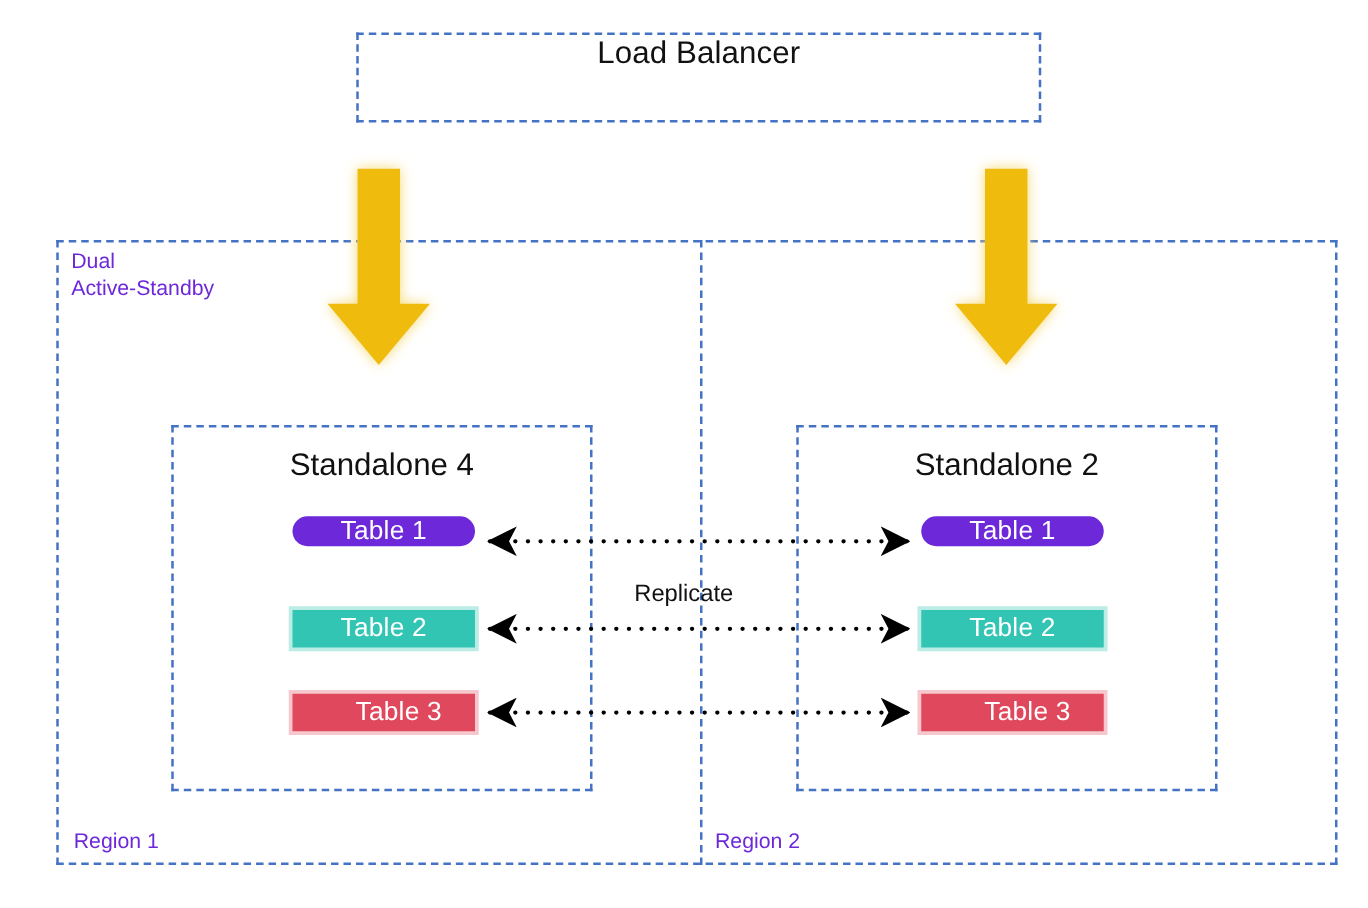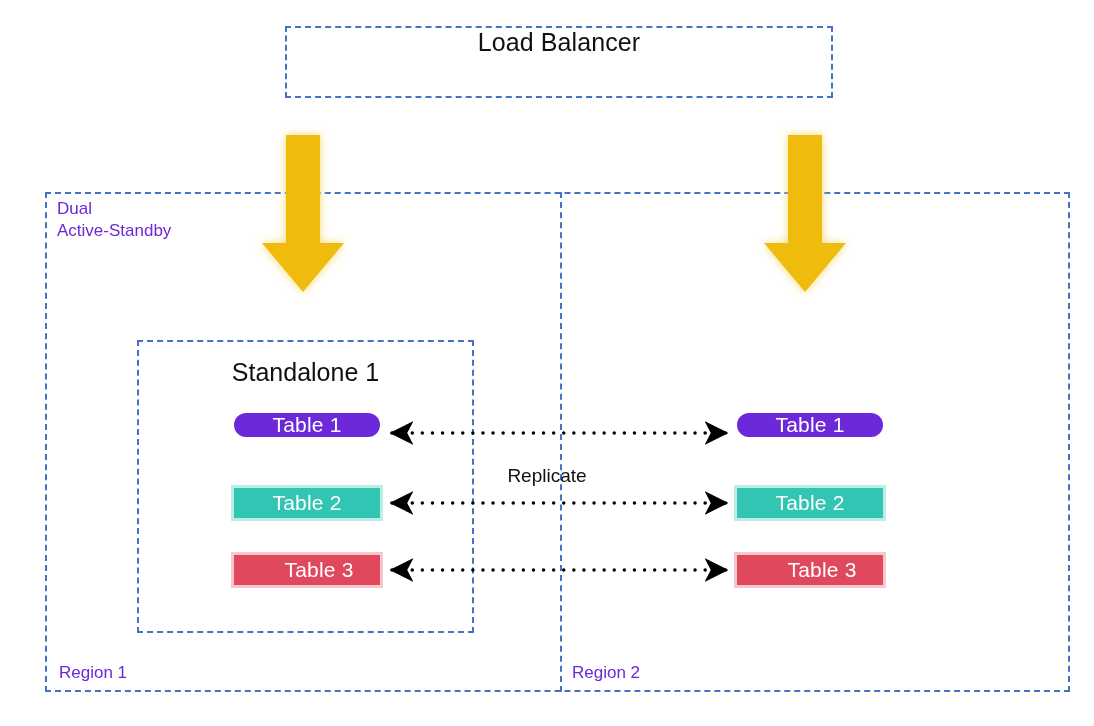--- a/index.html
+++ b/index.html
@@ -90,23 +90,26 @@
   <div class="dbox region-outer"></div>
   <div class="region-divider"></div>
 
   <div class="lbl lbl-dual"><span>Dual</span>
 <span>Active-Standby</span></div>
 
   <div class="lbl lbl-r1">Region 1</div>
   <div class="lbl lbl-r2">Region 2</div>
 
   <div class="dbox sa sa1">
-    <div class="sa-title">Standalone 1</div>
+    <div class="sa-title">Standalone 4</div>
   </div>
 
+  <div class="dbox sa sa2">
+    <div class="sa-title">Standalone 2</div>
+  </div>
 
   <div class="chip t1 col-l row1">Table 1</div>
   <div class="chip t2 col-l row2">Table 2</div>
   <div class="chip t3 col-l row3">Table 3</div>
 
   <div class="chip t1 col-r row1">Table 1</div>
   <div class="chip t2 col-r row2">Table 2</div>
   <div class="chip t3 col-r row3">Table 3</div>
 
   <div class="lbl-replicate">

